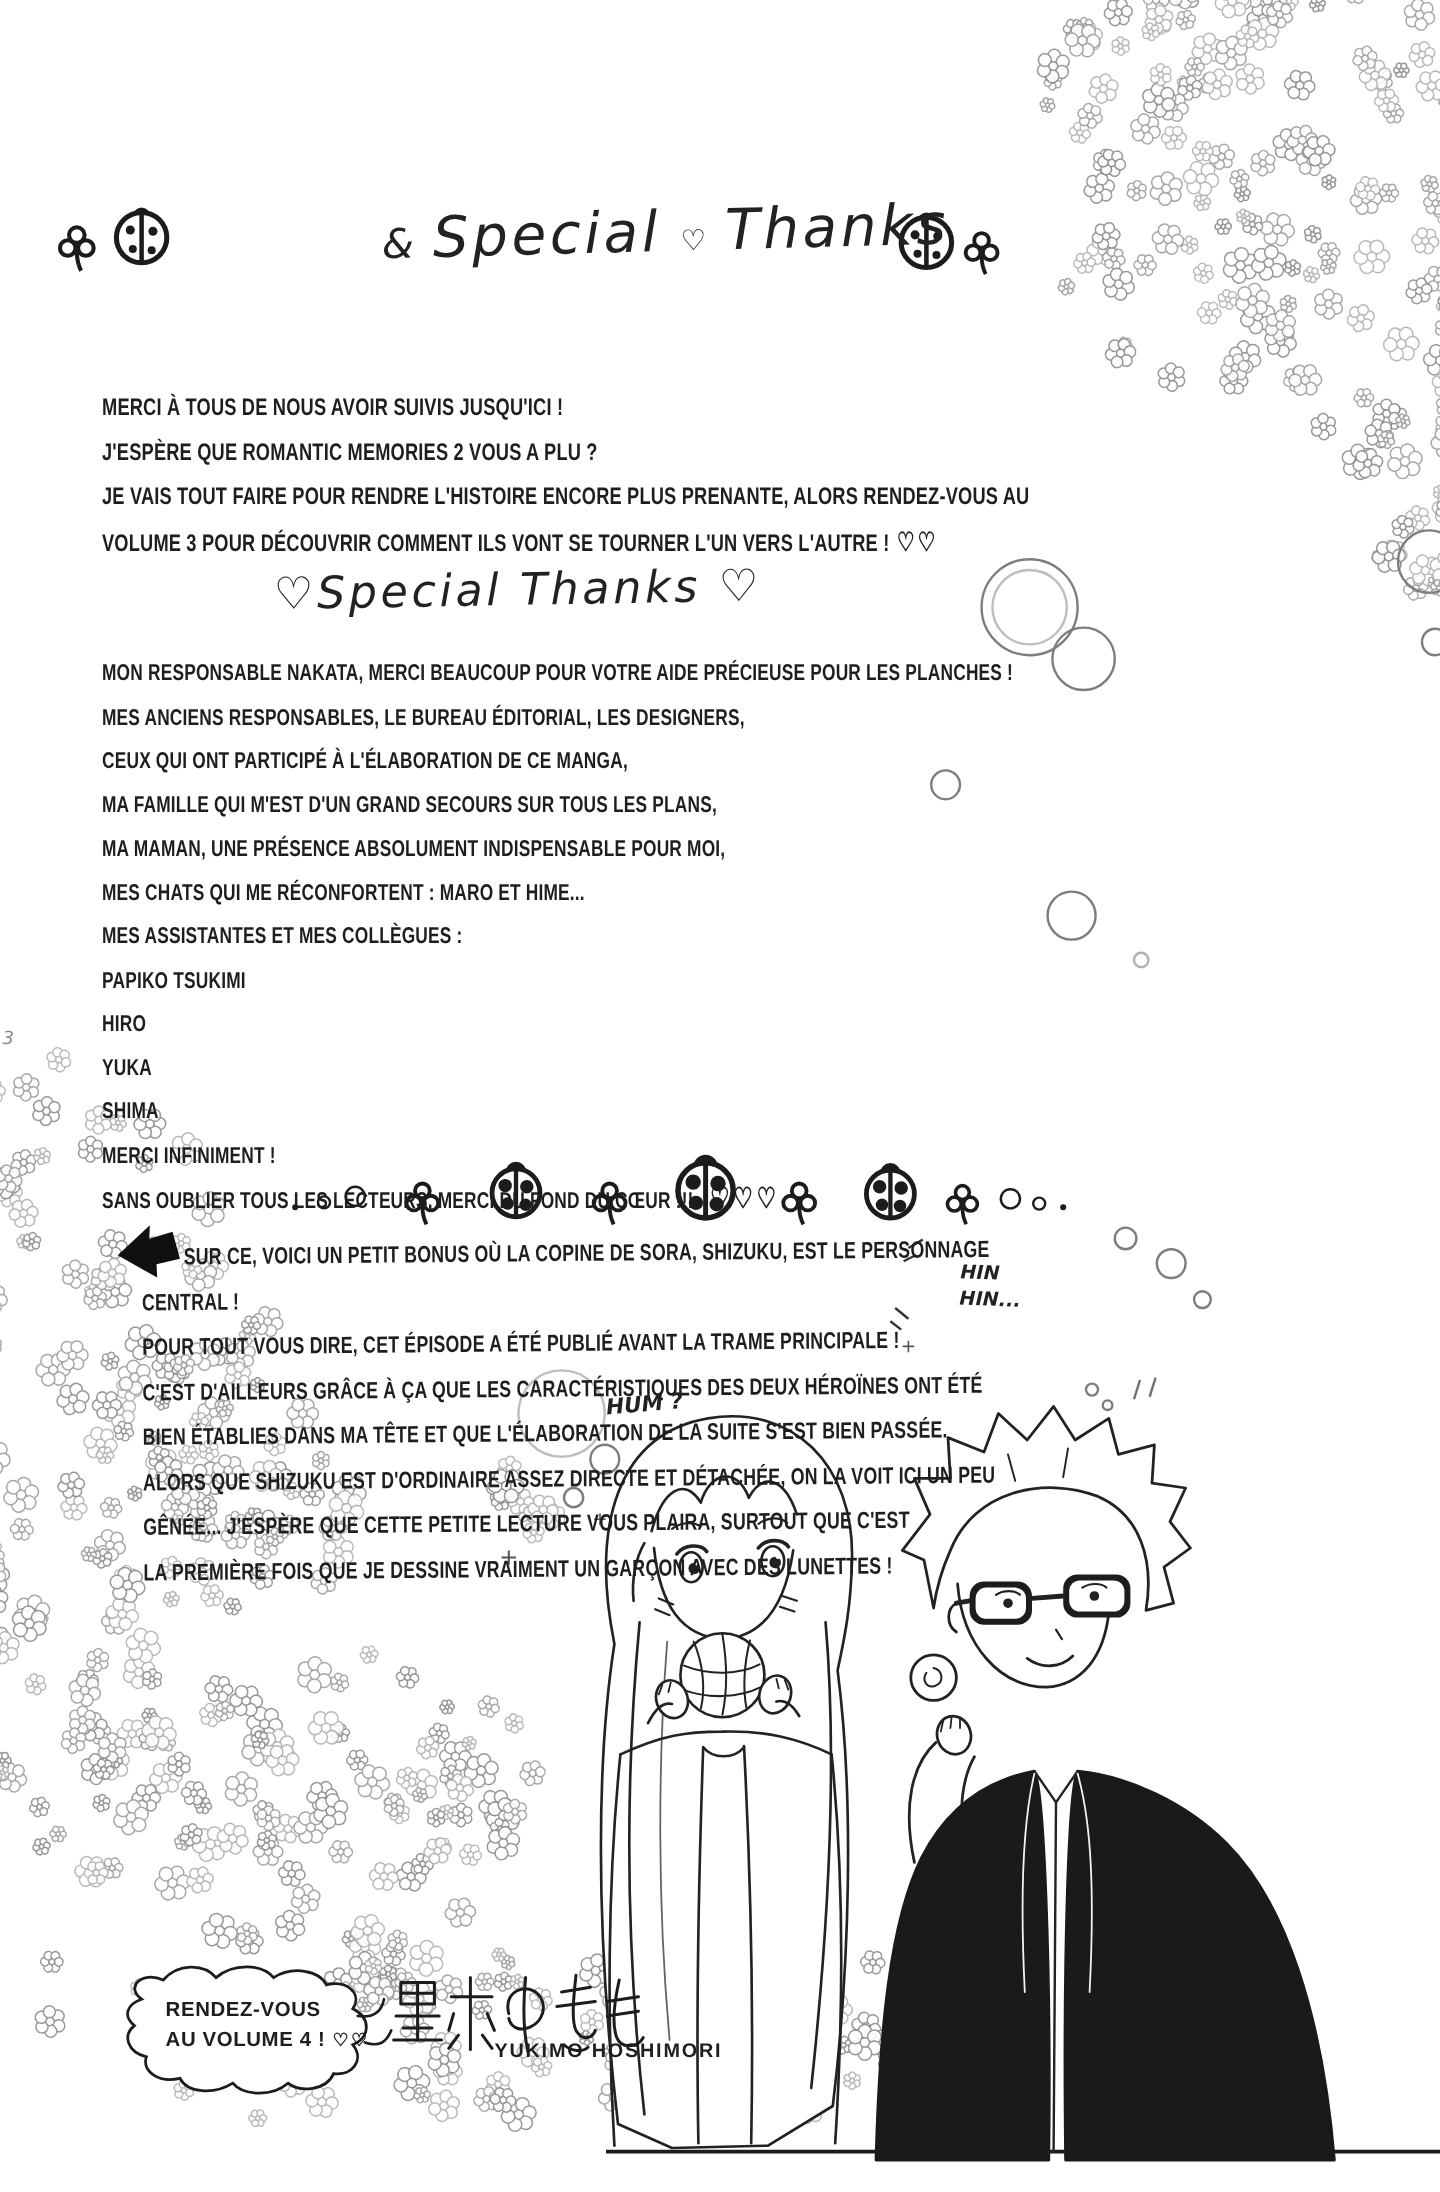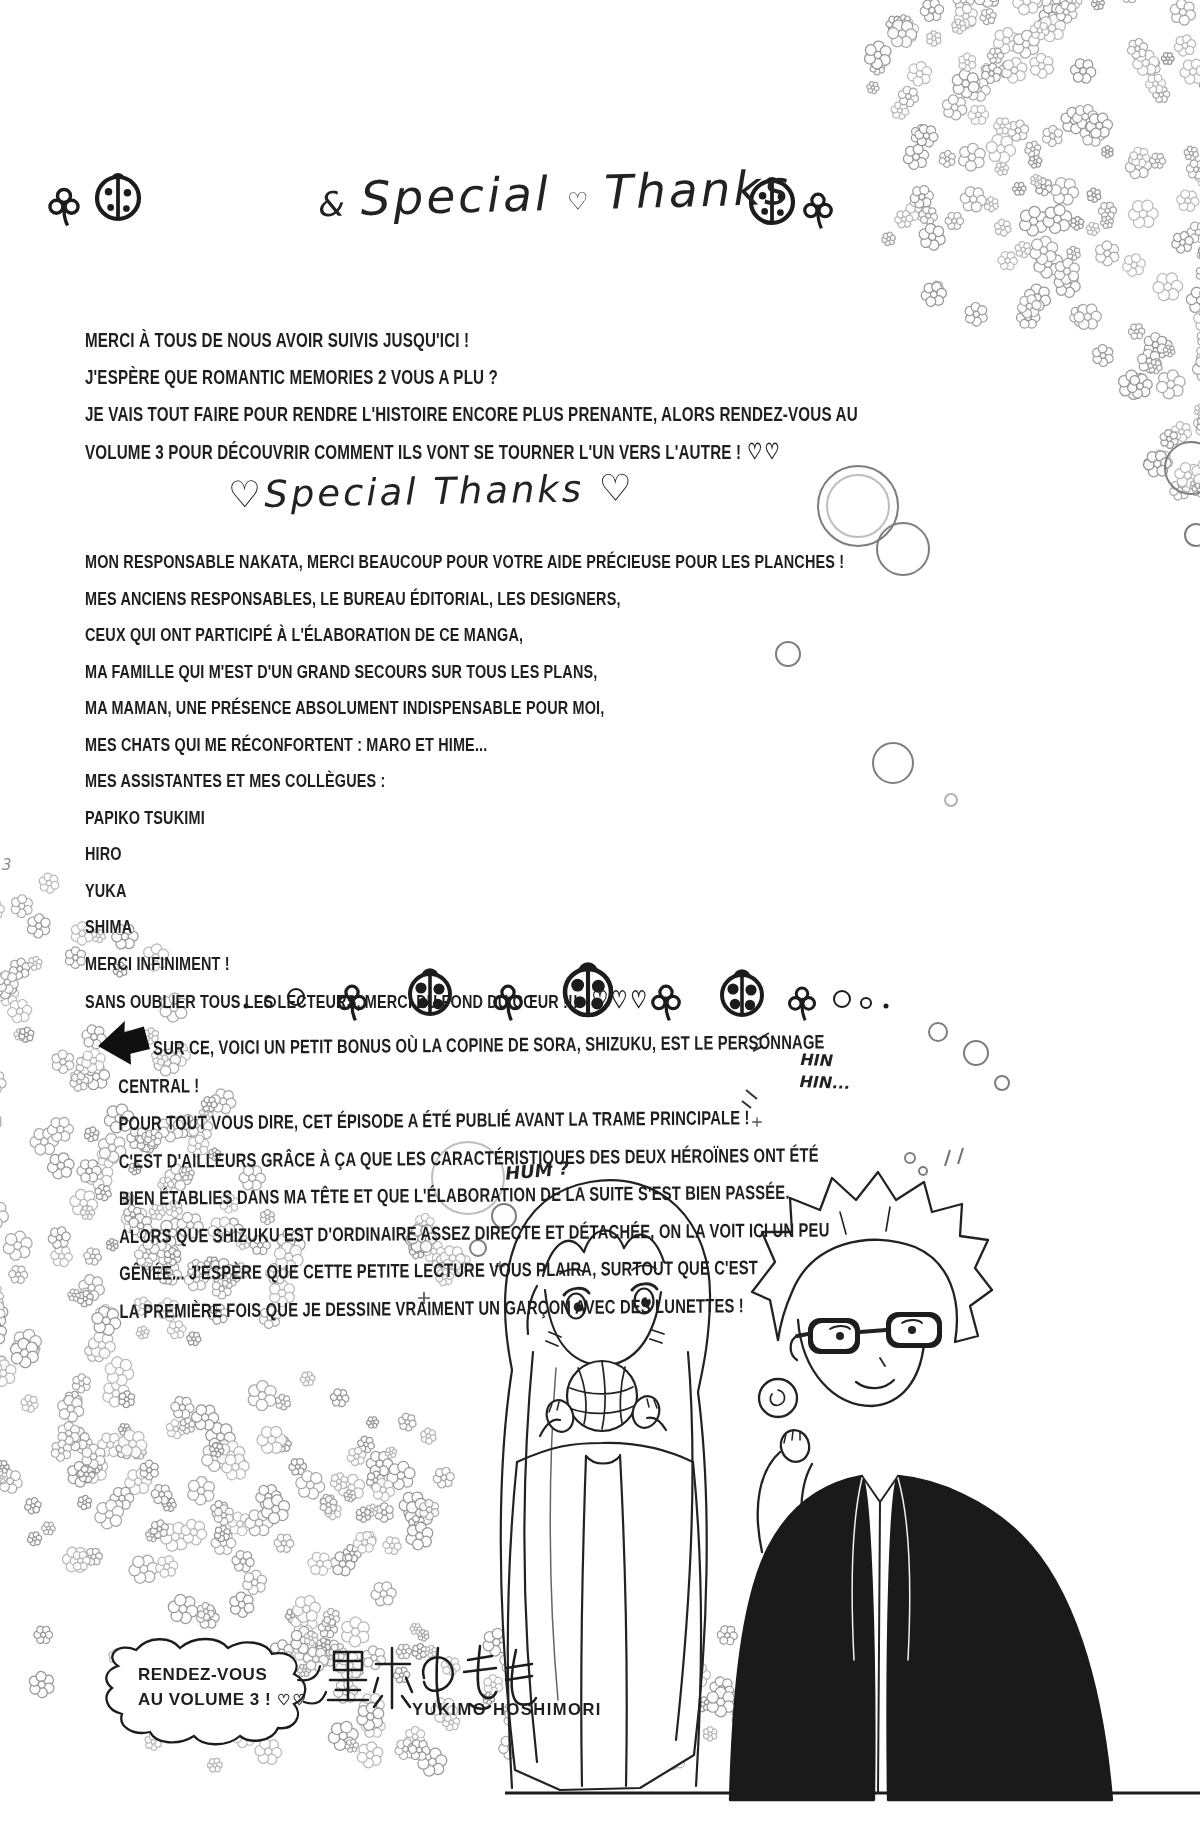--- a/index.html
+++ b/index.html
@@ -779,20 +779,20 @@
   </div>
 
   <div class="txt script" style="left:800px;top:1050px;font-size:16px;line-height:22px;font-weight:700;transform:rotate(2deg);">
     <div>HIN</div>
     <div>HIN...</div>
   </div>
   <div class="txt script" style="left:505px;top:1160px;font-size:18px;font-weight:700;transform:rotate(-5deg);">HUM ?</div>
 
   <div class="txt comic" style="left:138px;top:1662px;font-size:17px;line-height:25px;letter-spacing:.5px;">
     <div>RENDEZ-VOUS</div>
-    <div><span>AU VOLUME 3 !</span><span style="font-size:15px;margin-left:6px;letter-spacing:2px;">♡♡</span></div>
+    <div><span>AU VOLUME 4 !</span><span style="font-size:15px;margin-left:6px;letter-spacing:2px;">♡♡</span></div>
   </div>
 
   <div class="txt comic" style="left:412px;top:1700px;font-size:16.5px;letter-spacing:1.5px;">YUKIMO HOSHIMORI</div>
 
   <div class="txt script" style="left:2px;top:856px;font-size:15px;color:#8a8a8a;">3</div>
 
 </div>
 
 </body></html>

